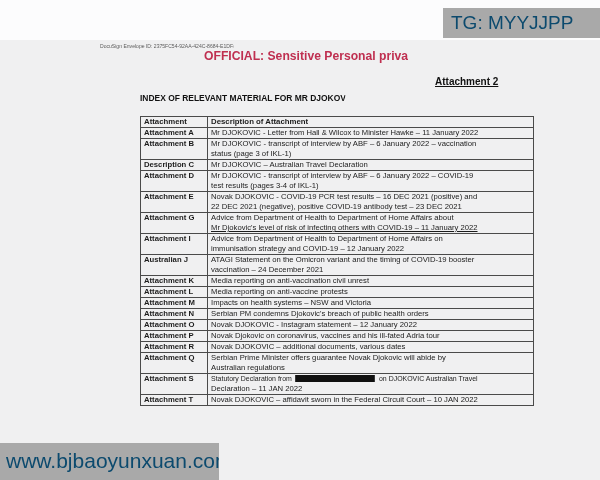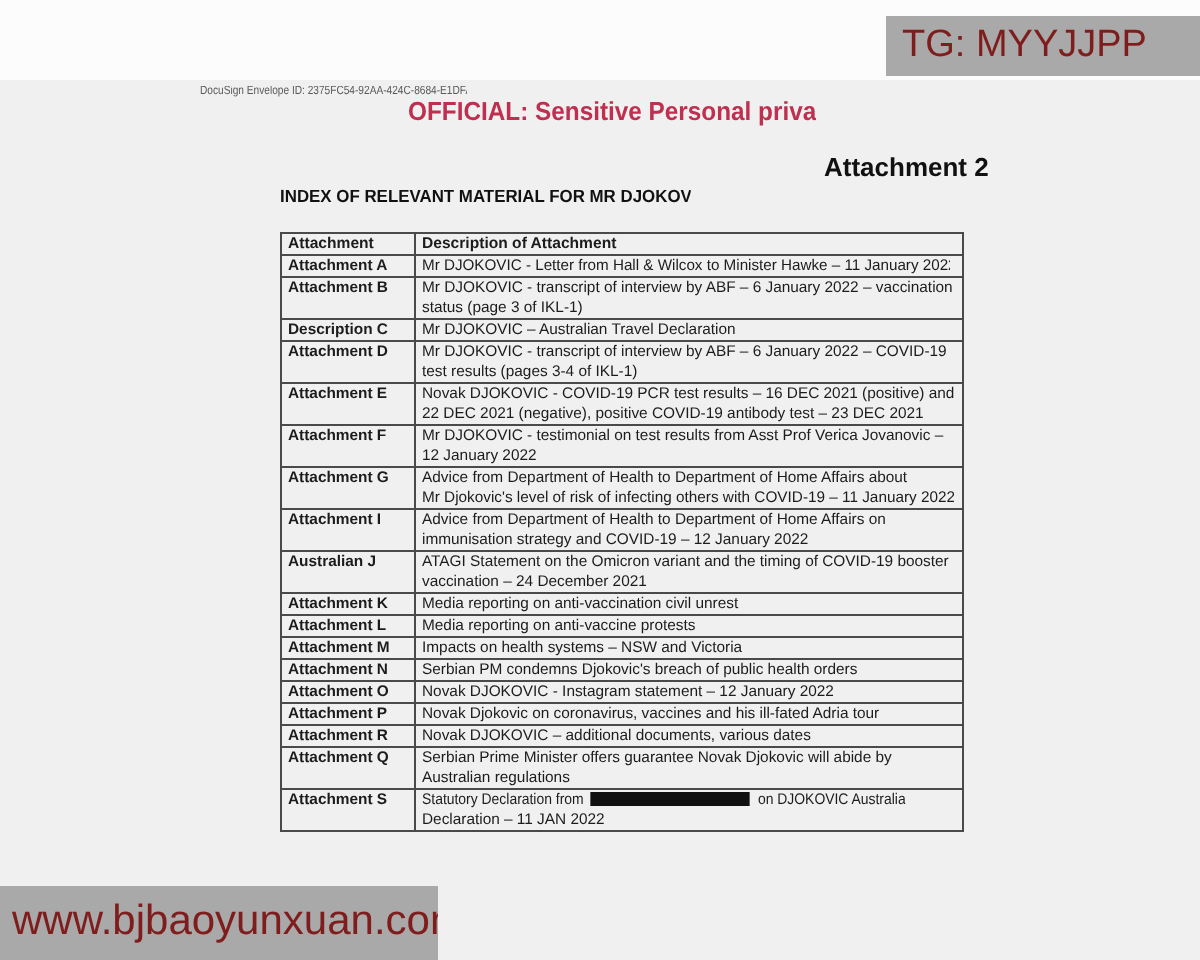--- a/index.html
+++ b/index.html
@@ -7,34 +7,34 @@
     width:600px;height:480px;position:relative;overflow:hidden;
     background:#f0f0f1;
     font-family:"Liberation Sans","DejaVu Sans",sans-serif;
     color:#1c1c1c;
   }
   .abs{position:absolute;}
   .fit{white-space:nowrap;overflow:hidden;}
   #bottom-white{left:0;top:440;width:600px;height:40px;background:#fcfcfd;}
   #docusign{left:100px;top:43px;width:158px;font-size:6px;color:#5a5a5a;letter-spacing:0;}
   #classification{left:204px;top:48px;width:218px;font-size:13px;font-weight:bold;color:#bf2f50;}
-  #attach-2{left:412px;top:76px;font-size:13px;font-weight:bold;color:#111;}
+  #attach-2{left:435px;top:76px;font-size:10px;font-weight:bold;color:#111;text-decoration:underline;}
   #index-title{left:140px;top:93px;width:214px;font-size:8.8px;font-weight:bold;color:#111;}
   #table-wrap{left:140px;top:116px;width:342px;}
-  table{border-collapse:collapse;width:342px;table-layout:fixed;background:transparent;}
+  table{border-collapse:collapse;width:394px;table-layout:fixed;background:transparent;}
   th,td{
     border:1px solid #4a4a4a;padding:0 3px;vertical-align:top;
     font-size:7.7px;line-height:10px;color:#1c1c1c;text-align:left;
   }
   th{font-weight:bold;font-size:7.8px;}
   .c1{width:60px;font-weight:bold;}
   .line{white-space:nowrap;overflow:hidden;}
   .redaction{display:inline-block;width:88px;height:7px;background:#101010;margin:0 2px;vertical-align:middle;}
   .watermark{
-    background:#a9a9a9;color:#7f1d1d;overflow:hidden;
+    background:#a9a9a9;color:#0c4a6e;overflow:hidden;
     font-family:"Liberation Sans","DejaVu Sans",sans-serif;
   }
   #wm-top{left:443px;top:8px;width:157px;height:30px;line-height:30px;padding-left:8px;font-size:19px;box-sizing:border-box;}
   #wm-bottom{left:0;top:443px;width:219px;height:37px;line-height:36px;padding-left:6px;font-size:21px;box-sizing:border-box;}
 </style>
 </head>
 <body>
 
 <div id="bottom-white" class="abs"></div>
 
@@ -82,31 +82,24 @@
           </td>
         </tr>
         <tr>
           <td class="c1">Attachment E</td>
           <td>
             <div class="line fit">Novak DJOKOVIC - COVID-19 PCR test results – 16 DEC 2021  (positive) and</div>
             <div class="line fit">22 DEC 2021 (negative), positive COVID-19 antibody test – 23 DEC 2021</div>
           </td>
         </tr>
         <tr>
-          <td class="c1">Attachment F</td>
-          <td>
-            <div class="line fit">Mr DJOKOVIC - testimonial on test results from Asst Prof Verica Jovanovic –</div>
-            <div class="line fit">12 January 2022</div>
-          </td>
-        </tr>
-        <tr>
           <td class="c1">Attachment G</td>
           <td>
             <div class="line fit">Advice from Department of Health to Department of Home Affairs about</div>
-            <div class="line fit" style="transform-origin: 0px 50%; transform: scaleX(0.996269);">Mr Djokovic's level of risk of infecting others with COVID-19 – 11 January 2022</div>
+            <div class="line fit" style="transform-origin: 0px 50%; transform: scaleX(0.996269); text-decoration: underline;">Mr Djokovic's level of risk of infecting others with COVID-19 – 11 January 2022</div>
           </td>
         </tr>
         <tr>
           <td class="c1">Attachment I</td>
           <td>
             <div class="line fit">Advice from Department of Health to Department of Home Affairs on</div>
             <div class="line fit">immunisation strategy and COVID-19 – 12 January 2022</div>
           </td>
         </tr>
         <tr>
@@ -165,18 +158,24 @@
             <div class="line fit">Australian regulations</div>
           </td>
         </tr>
         <tr>
           <td class="c1">Attachment S</td>
           <td>
             <div class="line fit" style="transform-origin: 0px 50%; transform: scaleX(0.905085);">Statutory Declaration from <span class="redaction"></span> on DJOKOVIC Australian Travel</div>
             <div class="line fit">Declaration – 11 JAN 2022</div>
           </td>
         </tr>
+        <tr>
+          <td class="c1">Attachment T</td>
+          <td>
+            <div class="line fit" style="transform-origin: 0px 50%; transform: scaleX(0.996269);">Novak DJOKOVIC – affidavit sworn in the Federal Circuit Court – 10 JAN 2022</div>
+          </td>
+        </tr>
       </tbody>
   </table>
 </div>
 
 <div id="wm-top" class="abs watermark">TG: MYYJJPP</div>
 <div id="wm-bottom" class="abs watermark">www.bjbaoyunxuan.com</div>
 
 </body></html>

